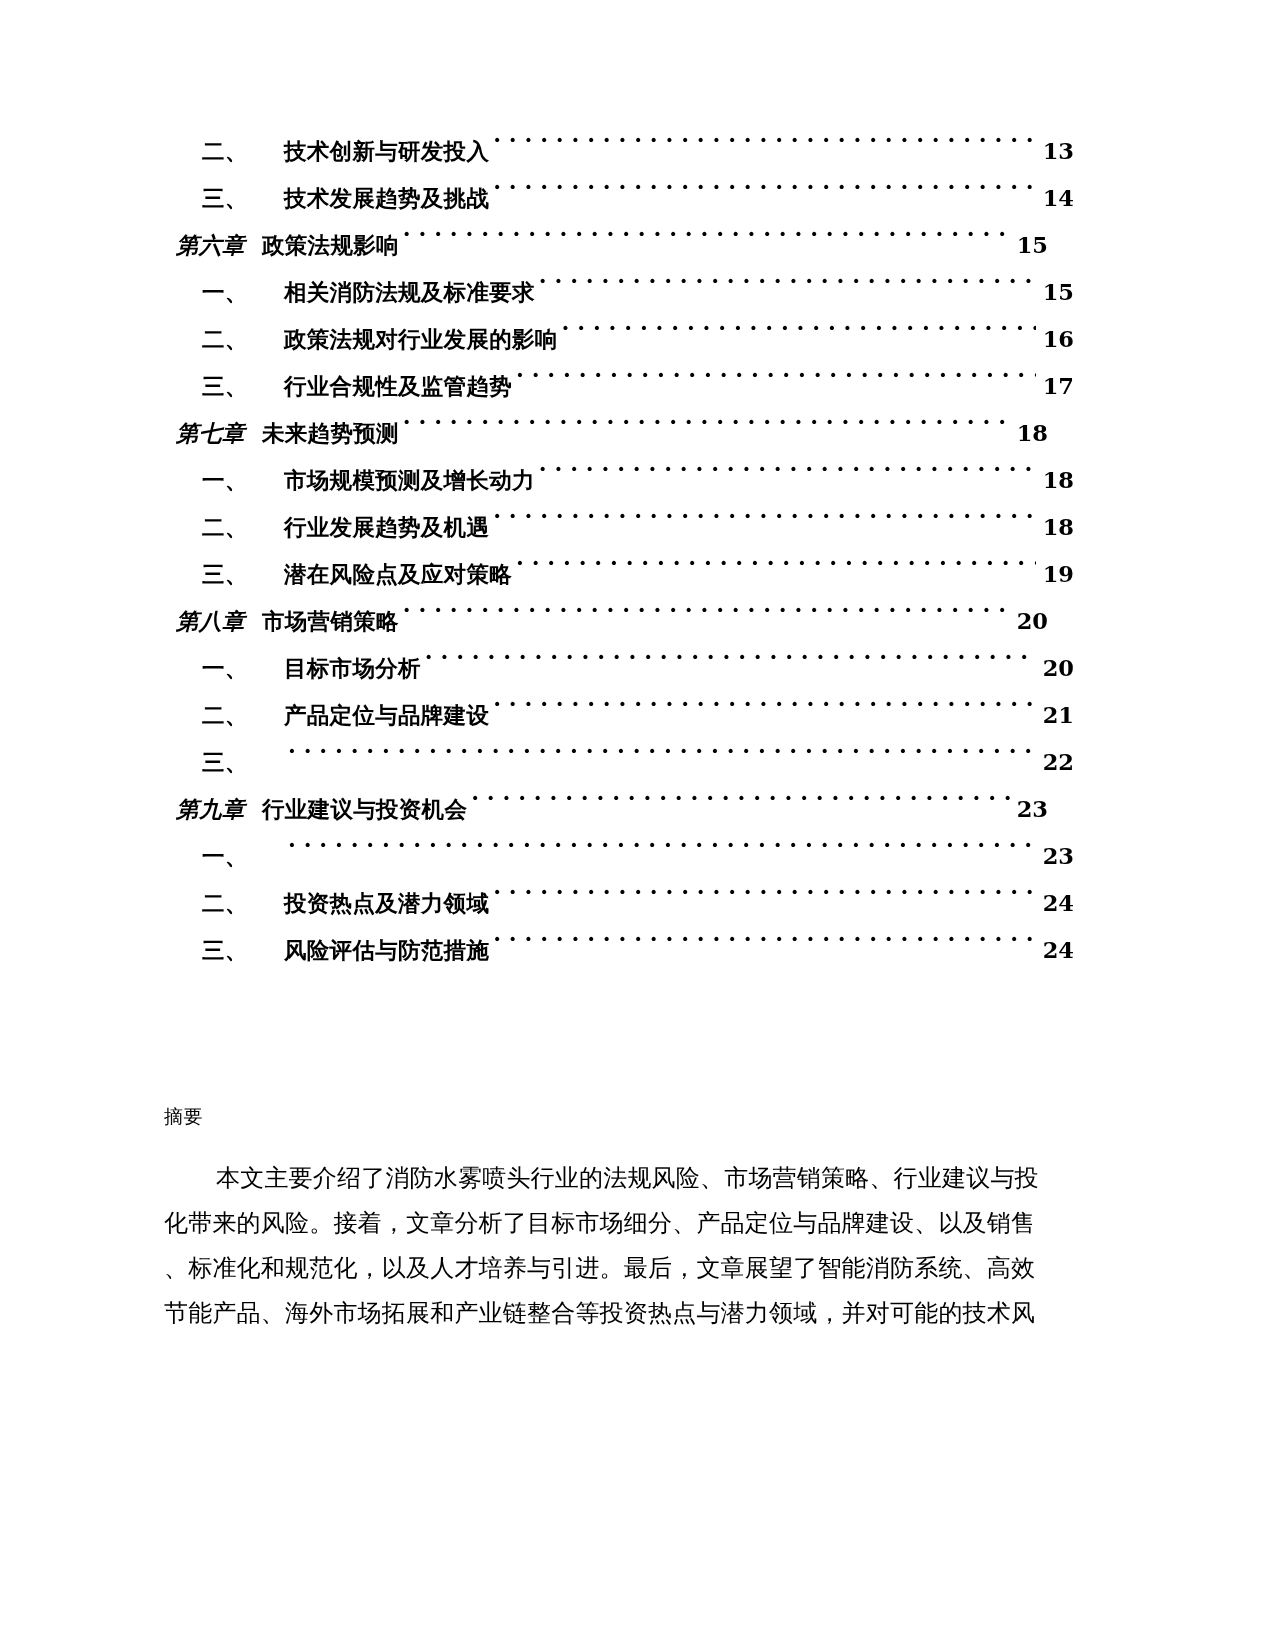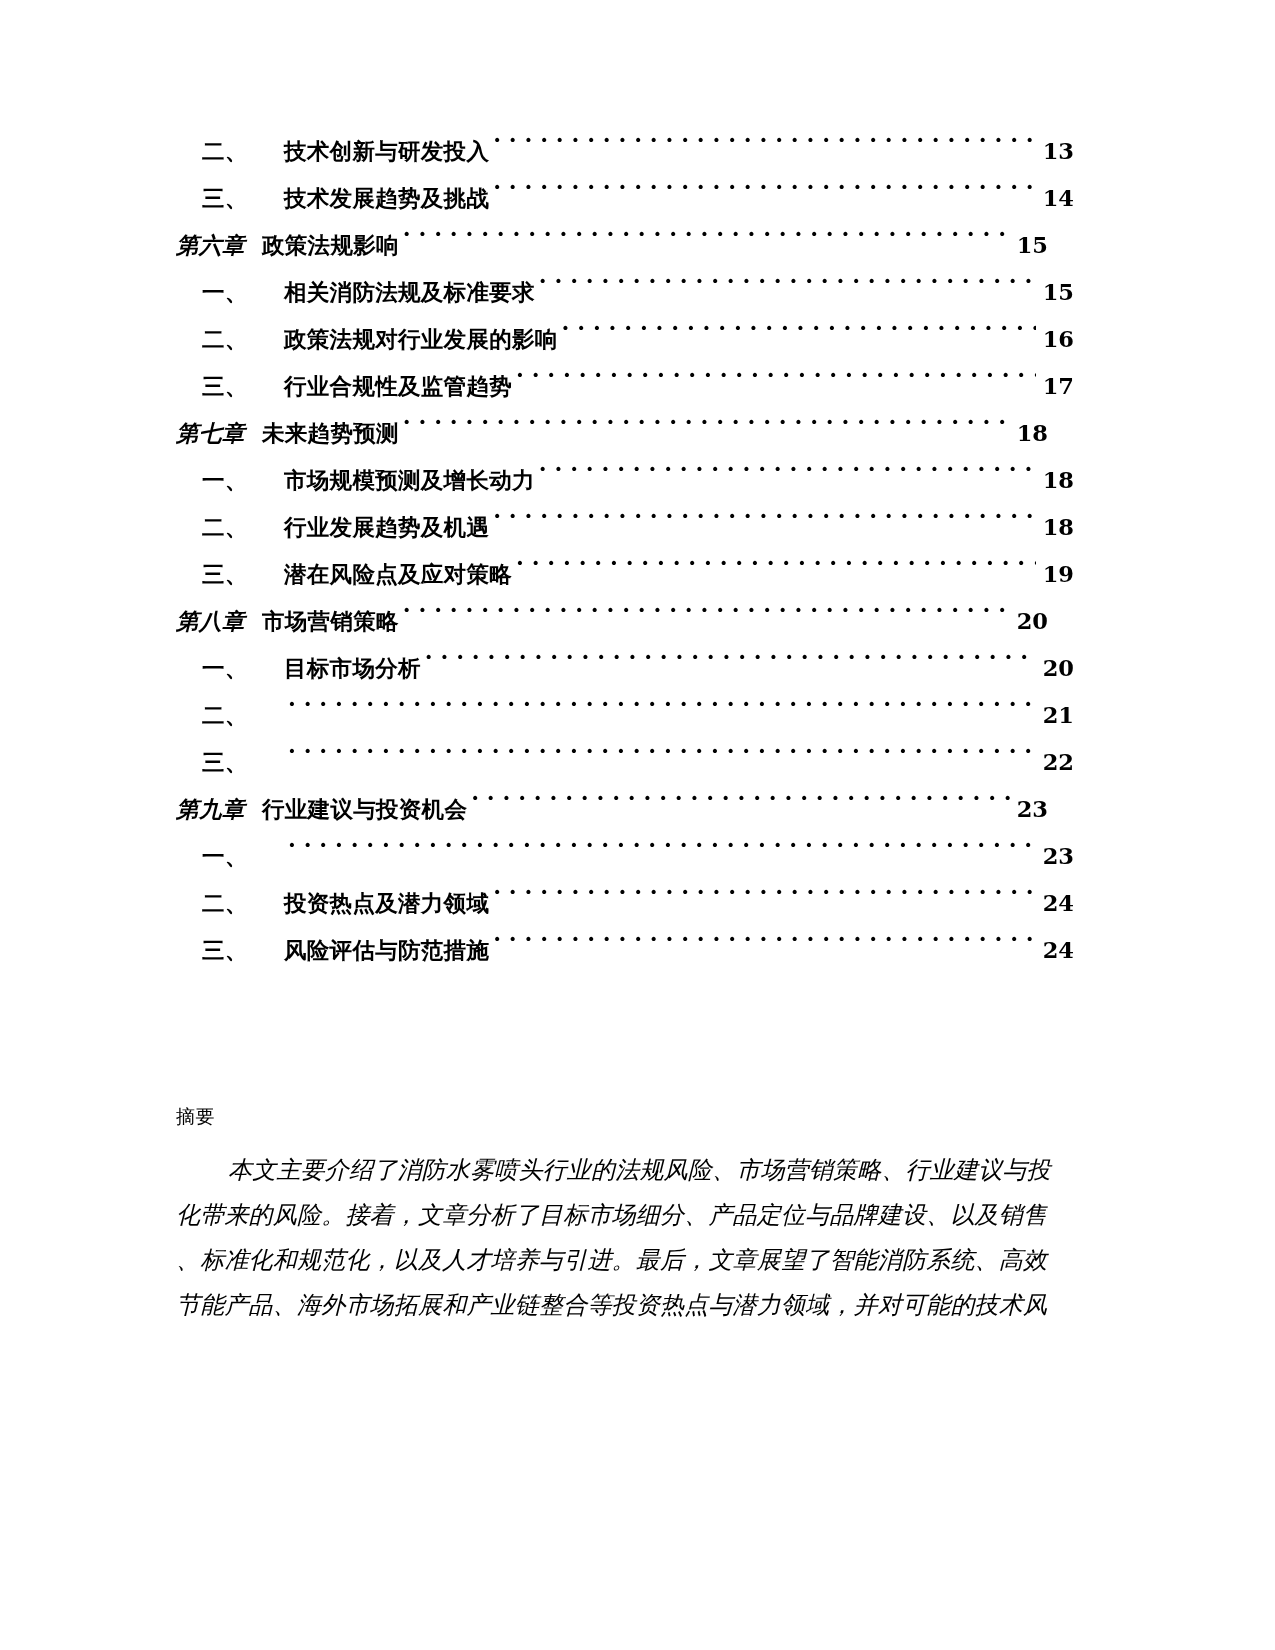--- a/index.html
+++ b/index.html
@@ -91,34 +91,33 @@
     flex: 0 0 auto;
     text-align: right;
     min-width: 34px;
     font-weight: bold;
     padding-left: 2px;
   }
 
   
   .abstract {
     position: absolute;
-    left: 176px;
+    left: 164px;
     top: 1094px;
     width: 880px;
   }
 
   .abstract-heading {
     font-size: 19px;
     line-height: 44px;
     letter-spacing: 0.5px;
   }
 
   .abstract-body {
-    margin-top: 10px;
-    font-style: italic;
+    margin-top: 18px;
   }
 
   .abstract-line {
     font-size: 24px;
     line-height: 45px;
     white-space: nowrap;
     letter-spacing: 0.2px;
   }
   .abstract-line.first {
     text-indent: 52px;
@@ -197,20 +196,21 @@
         <span class="toc-page">20</span>
       </div>
       <div class="toc-entry level-section">
         <span class="toc-num">一、</span>
         <span class="toc-title">目标市场分析</span>
         <span class="toc-leader"></span>
         <span class="toc-page">20</span>
       </div>
       <div class="toc-entry level-section">
         <span class="toc-num">二、</span>
+        <span class="toc-title">产品定位与品牌建设</span>
         <span class="toc-leader"></span>
         <span class="toc-page">21</span>
       </div>
       <div class="toc-entry level-section">
         <span class="toc-num">三、</span>
         <span class="toc-leader"></span>
         <span class="toc-page">22</span>
       </div>
       <div class="toc-entry level-chapter">
         <span class="toc-num">第九章</span>

